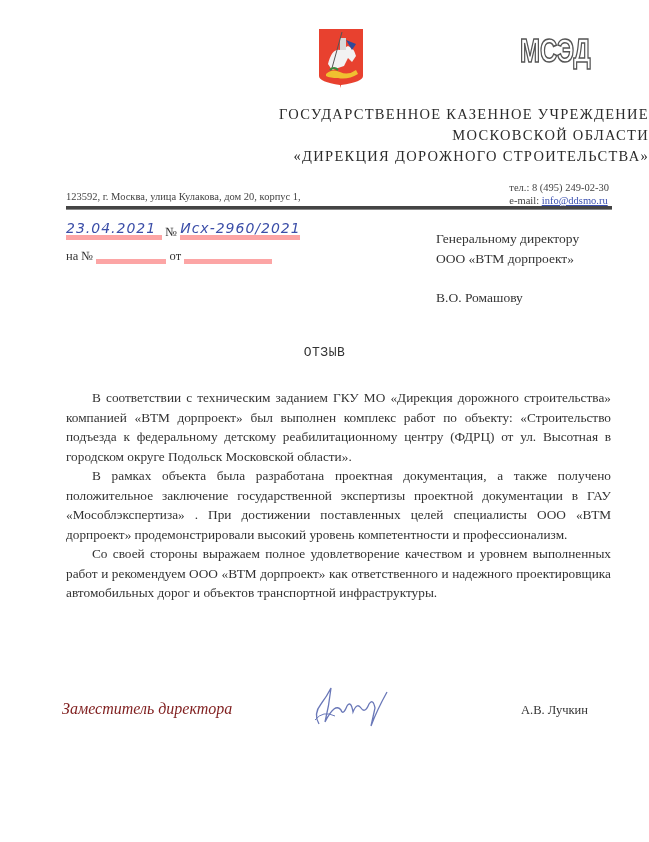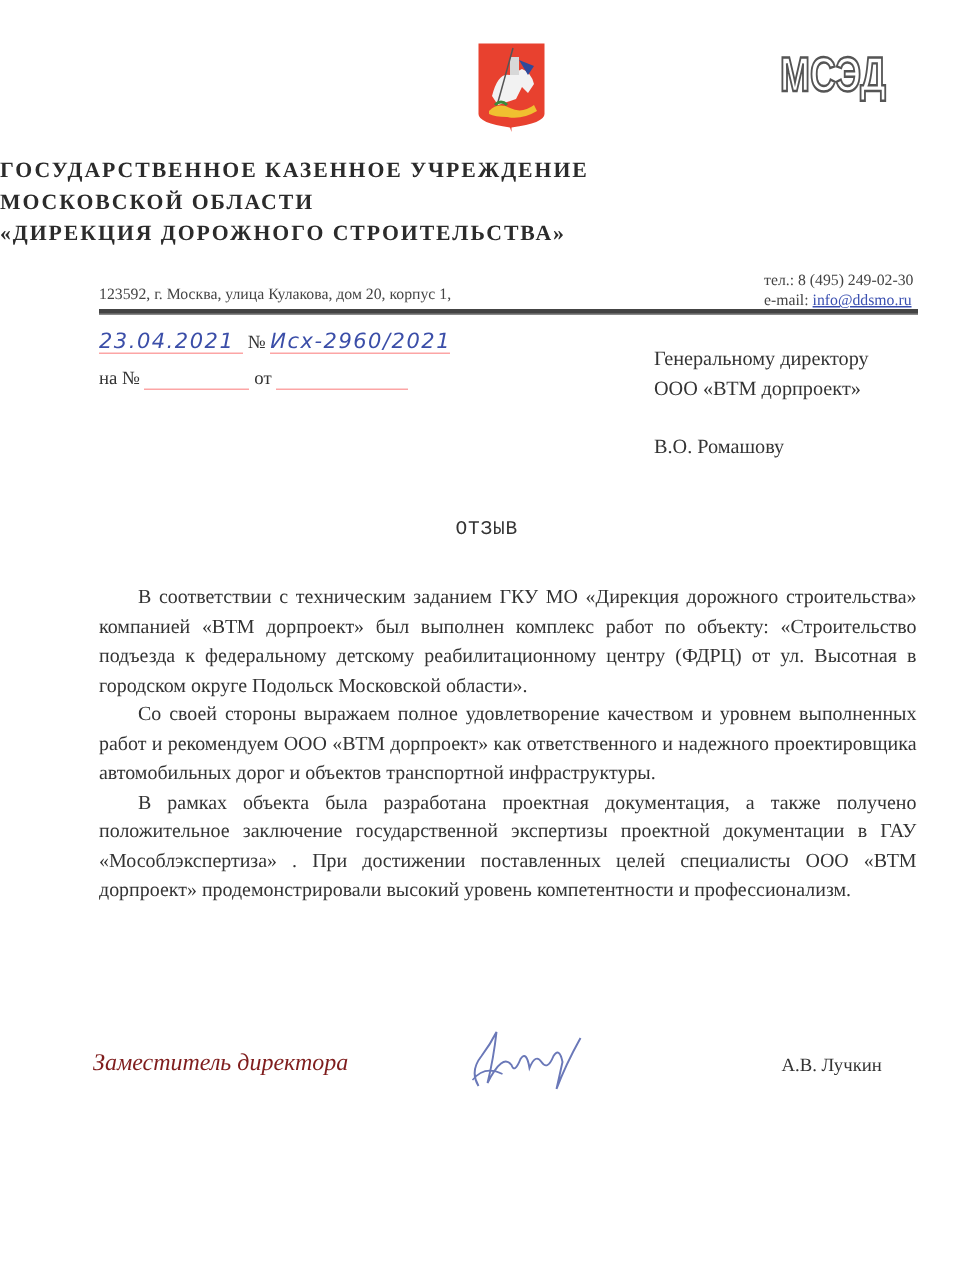--- a/index.html
+++ b/index.html
@@ -3,33 +3,33 @@
 <meta charset="utf-8">
 <style>
   html, body { margin: 0; padding: 0; background: #ffffff; }
   body { width: 649px; height: 842px; position: relative; overflow: hidden;
          font-family: "Liberation Serif", serif; color: #2a2a2a; }
   .abs { position: absolute; }
   #emblem { left: 318px; top: 28px; width: 46px; height: 60px; }
   #msed { left: 520px; top: 32px; font-family: "Liberation Sans", sans-serif; font-weight: 900;
           font-size: 24px; letter-spacing: 0px; color: #fff;
           -webkit-text-stroke: 1.2px #555; transform: scaleY(1.35); transform-origin: top left; }
-  .org { left: 0; width: 649px; text-align: left; font-weight: bold; font-size: 14.5px;
+  .org { left: 0; width: 649px; text-align: right; font-weight: normal; font-size: 14.5px;
          letter-spacing: 1.3px; color: #2b2b2b; }
   #org1 { top: 106px; } #org2 { top: 127px; } #org3 { top: 148px; }
   .addr { font-size: 10.5px; color: #444; line-height: 13px; }
   #addr-left { left: 66px; top: 190px; }
   #addr-right { right: 40px; top: 181px; text-align: left; font-family: Liberation Serif, serif; }
   #email-link { color: #3a4fb0; text-decoration: underline; }
   #rule { left: 66px; top: 206px; width: 546px; height: 3px; background: #444;
           border-bottom: 1px solid #888; }
   .hand { font-family: "DejaVu Sans", sans-serif; font-style: italic; color: #3b4ea8;
           font-size: 14px; letter-spacing: 1px; }
   #reg-line { left: 66px; top: 220px; font-size: 12.5px; color: #333; }
-  .uline { display: inline-block; border-bottom: 1px solid #fca5a5; height: 15px; vertical-align: bottom; }
+  .uline { display: inline-block; border-bottom: 5px solid #fca5a5; height: 15px; vertical-align: bottom; }
   #ref-line { left: 66px; top: 244px; font-size: 12.5px; color: #333; }
   .recip { left: 436px; font-size: 13.5px; color: #333; line-height: 20px; }
   #recip1 { top: 229px; } #recip-name { top: 288px; }
   #title { left: 0; width: 649px; top: 345px; text-align: center; font-size: 13px; color: #333; letter-spacing: 0.5px; font-family: Liberation Mono, monospace; }
   #body { left: 66px; top: 378px; width: 545px; font-size: 13.3px; line-height: 19.5px; color: #333; margin-top: 10px; }
   #body p { margin: 0; text-indent: 26px; text-align: justify; }
   #sig-title { left: 62px; top: 700px; font-size: 16px; color: #7f1d1d; font-style: italic; }
   #sig-name { left: 521px; top: 703px; font-size: 12.5px; color: #333; }
   #signature { left: 305px; top: 680px; width: 100px; height: 50px; }
 </style>
@@ -79,22 +79,22 @@
 <div id="recip1" class="abs recip">
   <div>Генеральному директору</div>
   <div>ООО «ВТМ дорпроект»</div>
 </div>
 <div id="recip-name" class="abs recip">В.О. Ромашову</div>
 
 <div id="title" class="abs">ОТЗЫВ</div>
 
 <div id="body" class="abs">
   <p>В соответствии с техническим заданием ГКУ МО «Дирекция дорожного строительства» компанией «ВТМ дорпроект» был выполнен комплекс работ по объекту: «Строительство подъезда к федеральному детскому реабилитационному центру (ФДРЦ) от ул. Высотная в городском округе Подольск Московской области».</p>
+  <p>В рамках объекта была разработана проектная документация, а также получено положительное заключение государственной экспертизы проектной документации в ГАУ «Мособлэкспертиза» . При достижении поставленных целей специалисты ООО «ВТМ дорпроект» продемонстрировали высокий уровень компетентности и профессионализм.</p>
   <p>Со своей стороны выражаем полное удовлетворение качеством и уровнем выполненных работ и рекомендуем ООО «ВТМ дорпроект» как ответственного и надежного проектировщика автомобильных дорог и объектов транспортной инфраструктуры.</p>
-  <p>В рамках объекта была разработана проектная документация, а также получено положительное заключение государственной экспертизы проектной документации в ГАУ «Мособлэкспертиза» . При достижении поставленных целей специалисты ООО «ВТМ дорпроект» продемонстрировали высокий уровень компетентности и профессионализм.</p>
 </div>
 
 <div id="sig-title" class="abs">Заместитель директора</div>
 
 <svg id="signature" class="abs" viewBox="0 0 100 50">
   <path d="M14 44 Q8 34 16 24 Q22 16 26 8 Q24 26 20 42 Q30 22 36 30 Q38 36 42 26 Q46 20 48 32 Q52 22 56 28 Q60 34 64 24 Q68 18 70 28 L66 46 Q72 30 82 12" fill="none" stroke="#6a78b8" stroke-width="1.3"></path>
   <path d="M10 40 Q18 30 30 36" fill="none" stroke="#6a78b8" stroke-width="1"></path>
 </svg>
 
 <div id="sig-name" class="abs">А.В. Лучкин</div>

